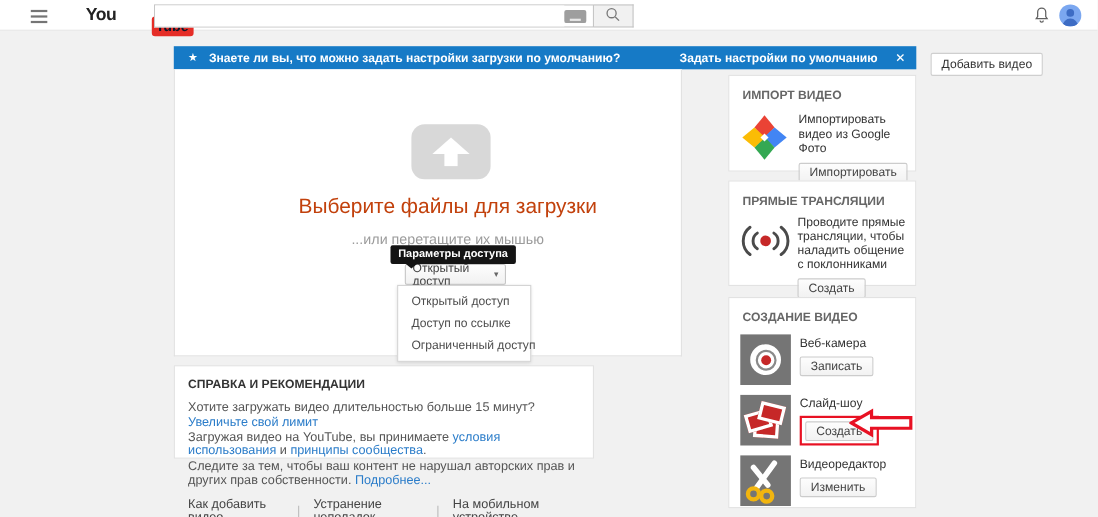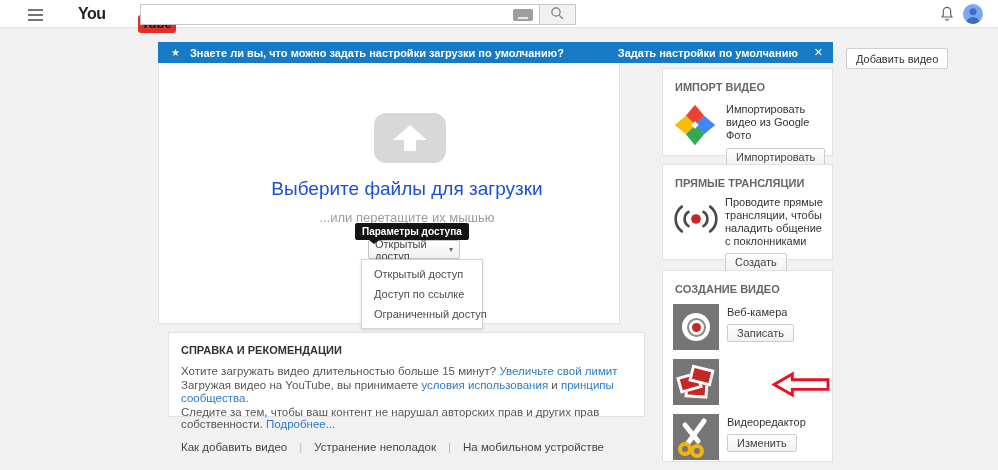--- a/index.html
+++ b/index.html
@@ -26,30 +26,30 @@
   
   .banner { position:absolute; left:158px; top:42px; width:675px; height:21px; background:#167ac6; color:#fff; display:flex; align-items:center; font-size:11px; }
   .banner-star { margin:0 10px 0 13px; font-size:10px; }
   .banner-msg { font-weight:bold; flex:1; }
   .banner-action { font-weight:bold; cursor:pointer; margin-right:16px; white-space:nowrap; }
   .banner-close { cursor:pointer; margin-right:10px; font-size:11px; font-weight:bold; }
 
   
   .card { position:absolute; background:#fff; border:1px solid #e2e2e2; }
   .upload-card  { left:158px; top:63px;  width:462px; height:261px; border-top:none; }
-  .help-card    { left:168px; top:332px; width:477px; height:85px; }
+  .help-card    { left:158px; top:332px; width:382px; height:85px; }
   .sb-import    { left:662px; top:68px;  width:171px; height:88px; }
   .sb-live      { left:662px; top:164px; width:171px; height:96px; }
   .sb-create    { left:662px; top:270px; width:171px; height:192px; }
 
   
   .upload-icon { position:absolute; left:0; right:0; top:50px; margin:0 auto 0 auto; margin-left:215px; width:72px; height:50px; background:#d8d8d8; border-radius:12px; cursor:pointer; display:flex; flex-direction:column; align-items:center; justify-content:center; }
   .up-tri { width:0; height:0; border-left:17px solid transparent; border-right:17px solid transparent; border-bottom:15px solid #fff; }
   .up-stem { width:12px; height:11px; background:#fff; }
-  .upload-heading { position:absolute; left:0; right:0; top:115px; text-align:center; margin-left:36px; font-size:19px; color:#1d4ed8; }
+  .upload-heading { position:absolute; left:0; right:0; top:115px; text-align:center; margin-left:36px; font-size:19px; color:#c2410c; }
   .upload-sub { position:absolute; left:0; right:0; top:147px; text-align:center; margin-left:36px; font-size:13px; color:#9c9c9c; }
   .tooltip { position:absolute; left:196px; top:160px; background:#141414; color:#fff; font-size:10px; font-weight:bold; padding:3px 7px; border-radius:2px; z-index:3; }
   .tooltip::after { content:""; position:absolute; left:14px; bottom:-4px; border-left:5px solid transparent; border-right:5px solid transparent; border-top:4px solid #141414; }
   .privacy-btn { position:absolute; left:209px; top:177px; width:92px; height:19px; background:linear-gradient(#fdfdfd,#f1f1f1); border:1px solid #c6c6c6; border-radius:2px; font-size:11px; color:#444; display:flex; align-items:center; justify-content:space-between; padding:0 6px; cursor:pointer; z-index:2; }
   .privacy-caret { font-size:8px; color:#666; }
   .privacy-menu { position:absolute; left:202px; top:196px; width:122px; background:#fff; border:1px solid #d4d4d4; box-shadow:0 1px 3px rgba(0,0,0,0.12); z-index:2; padding:4px 0; }
   .privacy-menu .mi { font-size:11px; color:#4d4d4d; padding:4px 12px; cursor:pointer; white-space:nowrap; }
 
   
   .help-inner { padding:11px 12px; }
@@ -243,20 +243,24 @@
       <button class="sb-btn">Записать</button>
     </div>
   </div>
 
   <div class="create-row">
     <div class="sq-icon">
       <div class="photo p3"></div>
         <div class="photo p1"></div>
         <div class="photo p2"></div>
     </div>
+    <div class="create-col">
+      <div class="create-label">Слайд-шоу</div>
+      <span class="ann-box"><button class="sb-btn">Создать</button></span>
+    </div>
   </div>
 
   <div class="create-row">
     <div class="sq-icon">
       <svg width="46" height="46" viewBox="0 0 46 46">
         <g stroke="#fff" stroke-width="5" stroke-linecap="round">
           <line x1="31" y1="7" x2="15" y2="29"></line>
           <line x1="12" y1="11" x2="25" y2="27"></line>
         </g>
         <g fill="none" stroke="#f2b50f" stroke-width="4">

